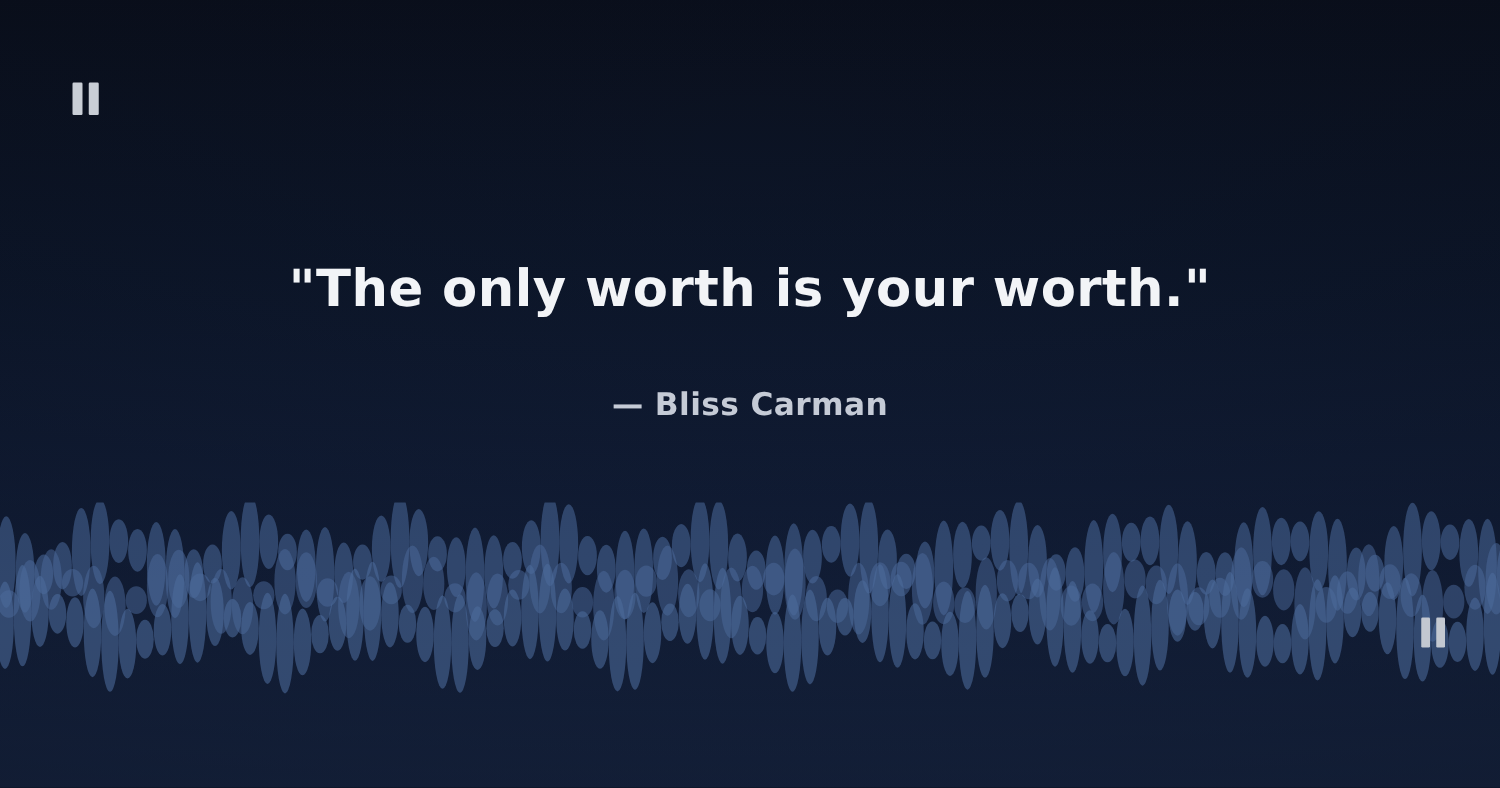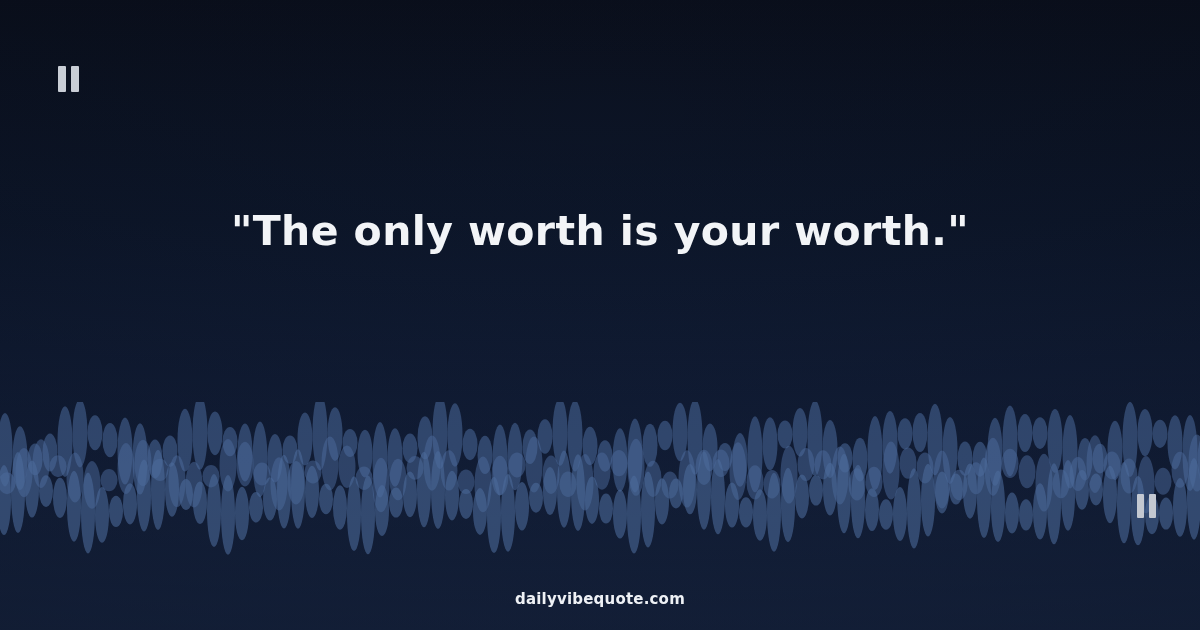--- a/index.html
+++ b/index.html
@@ -90,20 +90,21 @@
 
   <div class="vignette"></div>
 
   <div class="quote-mark top-left">
     <span></span>
     <span></span>
   </div>
 
   <div class="center-block">
     <div class="quote-text">"The only worth is your worth."</div>
+    <div class="quote-author">— Bliss Carman</div>
   </div>
 
   <svg class="waveform" viewBox="0 0 1200 160" preserveAspectRatio="none">
     <g id="wave-rows">
         <ellipse cx="-10.0" cy="36.9" rx="7.5" ry="21.2" fill="#4b6a9b" opacity="0.55"></ellipse>
         <ellipse cx="5.0" cy="47.7" rx="7.5" ry="36.7" fill="#4b6a9b" opacity="0.55"></ellipse>
         <ellipse cx="20.0" cy="56.2" rx="7.5" ry="31.9" fill="#4b6a9b" opacity="0.55"></ellipse>
         <ellipse cx="35.0" cy="57.4" rx="7.5" ry="15.9" fill="#4b6a9b" opacity="0.55"></ellipse>
         <ellipse cx="50.0" cy="50.5" rx="7.5" ry="19.0" fill="#4b6a9b" opacity="0.55"></ellipse>
         <ellipse cx="65.0" cy="39.6" rx="7.5" ry="35.3" fill="#4b6a9b" opacity="0.55"></ellipse>
@@ -344,15 +345,14 @@
         <ellipse cx="1194.0" cy="96.9" rx="7" ry="40.8" fill="#4b6a9b" opacity="0.58"></ellipse>
         <ellipse cx="1208.0" cy="89.7" rx="7" ry="34.2" fill="#4b6a9b" opacity="0.58"></ellipse>
       </g>
   </svg>
 
   <div class="quote-mark bottom-right">
     <span></span>
     <span></span>
   </div>
 
-  <div class="footer">dailyvibequote.com</div>
 
 </div>
 
 </body></html>

